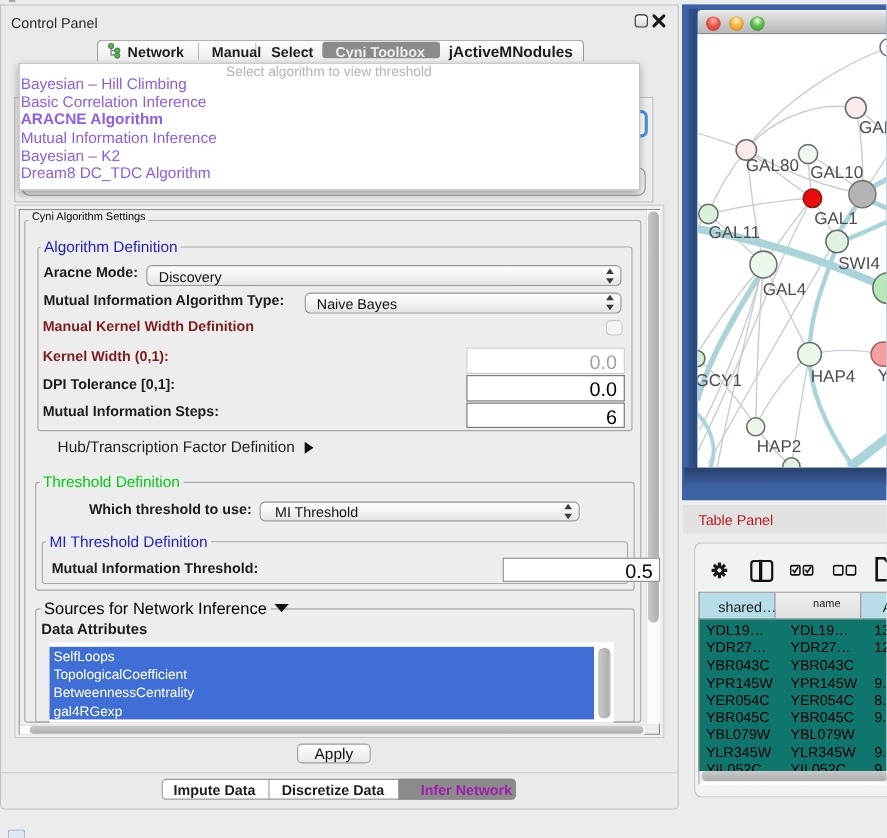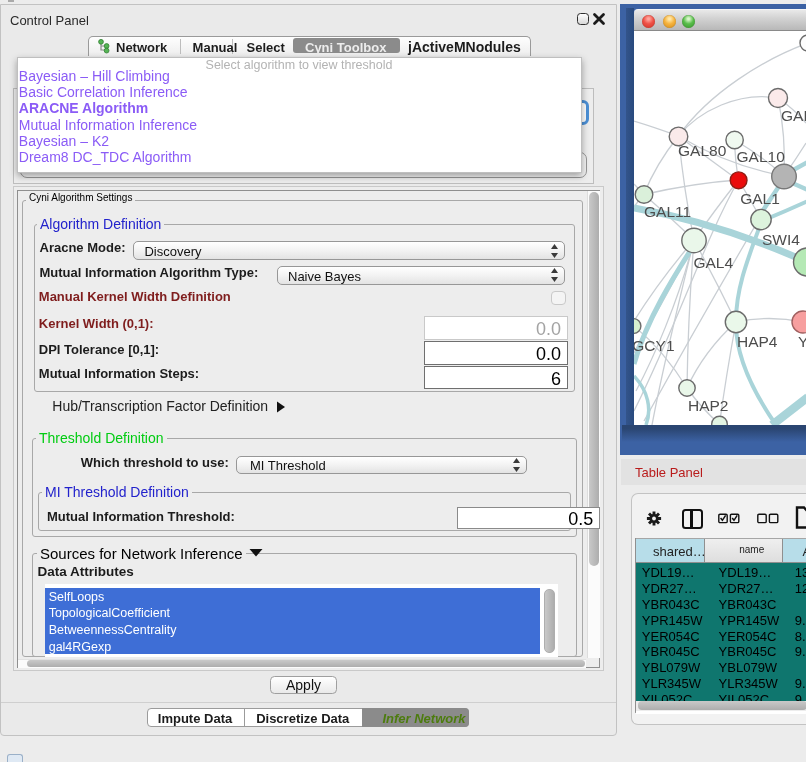--- a/index.html
+++ b/index.html
@@ -267,20 +267,20 @@
 <div class="abs" style="left:48.7px; top:588.6px; font-size:12.5px; color:#ffffff; line-height:16.75px;">SelfLoops<br>TopologicalCoefficient<br>BetweennessCentrality<br>gal4RGexp</div>
 <div class="thumbv" style="left:543.5px; top:589px; width:11.5px; height:63.5px; border:1px solid #aeaeae;"></div>
 
 <div class="abs" style="left:270px; top:676px; width:67px; height:18px; border:1px solid #9f9f9f; border-radius:4.5px; background:linear-gradient(#ffffff,#e9e9e9); text-align:center; font-size:14px; color:#111; line-height:17px;">Apply</div>
 <div class="abs" style="left:1px; top:702px; width:615px; height:1px; background:#cfcfcf;"></div>
 <div class="abs" style="left:146.5px; top:708px; width:322px; height:19px; border:1px solid #9b9b9b; border-radius:4px; background:#ffffff;"></div>
 <div class="abs" style="left:243.5px; top:708px; width:1px; height:19px; background:#9b9b9b;"></div>
 <div class="abs" style="left:362px; top:708px; width:106.5px; height:19px; background:#8b8b8b; border-radius:0 4px 4px 0;"></div>
 <div class="abs lbl" style="left:146.5px; top:710.5px; width:97px; text-align:center;">Impute Data</div>
 <div class="abs lbl" style="left:243.5px; top:710.5px; width:118.5px; text-align:center;">Discretize Data</div>
-<div class="abs lbl" style="left:362px; top:710.5px; width:124px; text-align:center; color:#4d7c0f;font-style:italic;">Infer Network</div>
+<div class="abs lbl" style="left:362px; top:710.5px; width:124px; text-align:center; color:#a21caf;">Infer Network</div>
 
 <div class="abs" style="left:16.5px; top:57px; width:565px; height:115.5px; background:#ffffff; border:1px solid #bfbfbf; box-shadow:0 3px 7px rgba(0,0,0,0.35);"></div>
 <div class="abs" style="left:16.5px; top:58px; width:565px; text-align:center; font-size:12.5px; color:#b3b3b3;">Select algorithm to view threshold</div>
 <div class="abs" style="left:18.8px; top:68px; font-size:14px; color:#8b5cf6; line-height:16.2px;">Bayesian – Hill Climbing<br>Basic Correlation Inference<br><b>ARACNE Algorithm</b><br>Mutual Information Inference<br>Bayesian – K2<br>Dream8 DC_TDC Algorithm</div>
 
 <div class="abs" style="left:8px; top:0px; width:6px; height:2px; background:#aaaaaa;"></div>
 <div class="abs" style="left:7px; top:754px; width:16px; height:8px; border:1px solid #9ab0c8; border-bottom:none; border-radius:3px 3px 0 0; background:#dfe9f4;"></div>
 
 </body></html>

